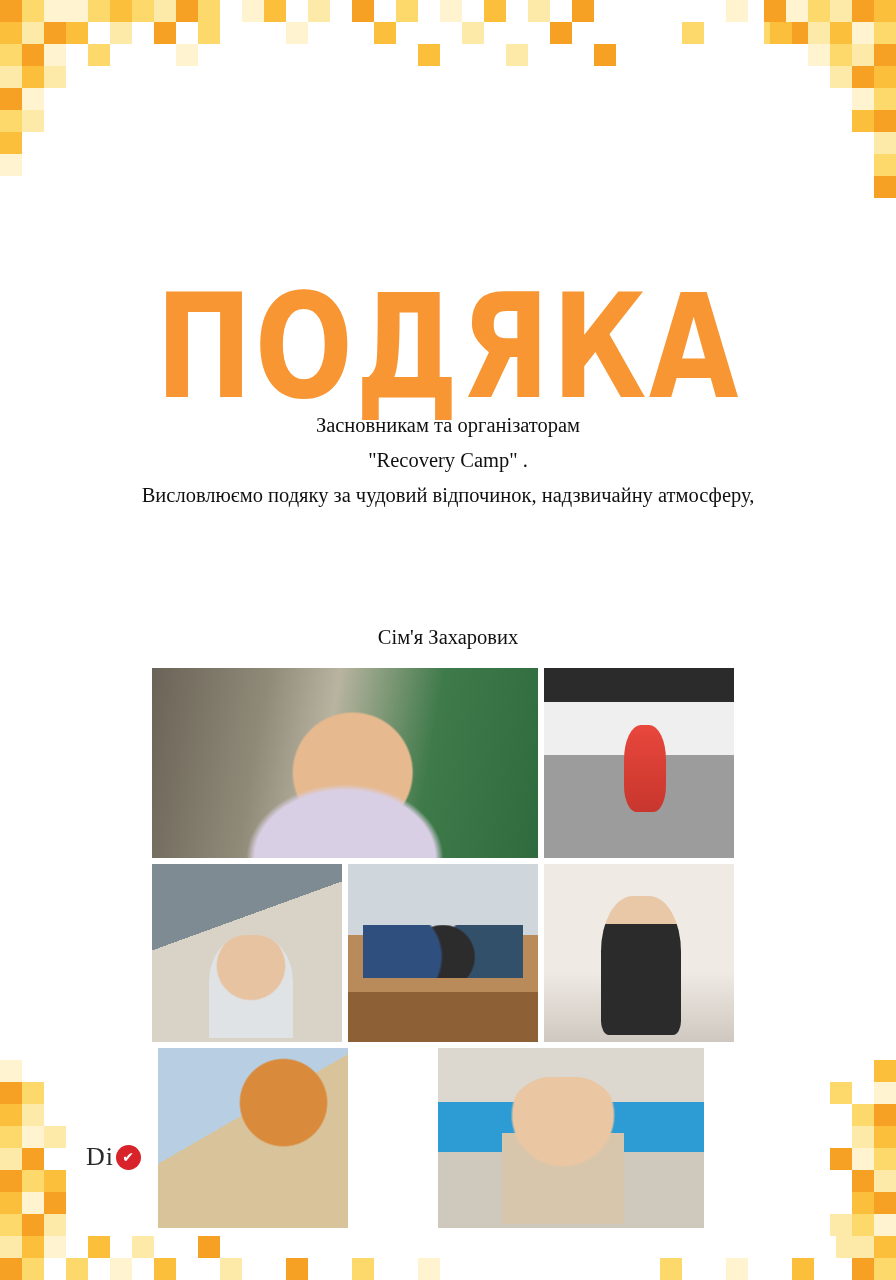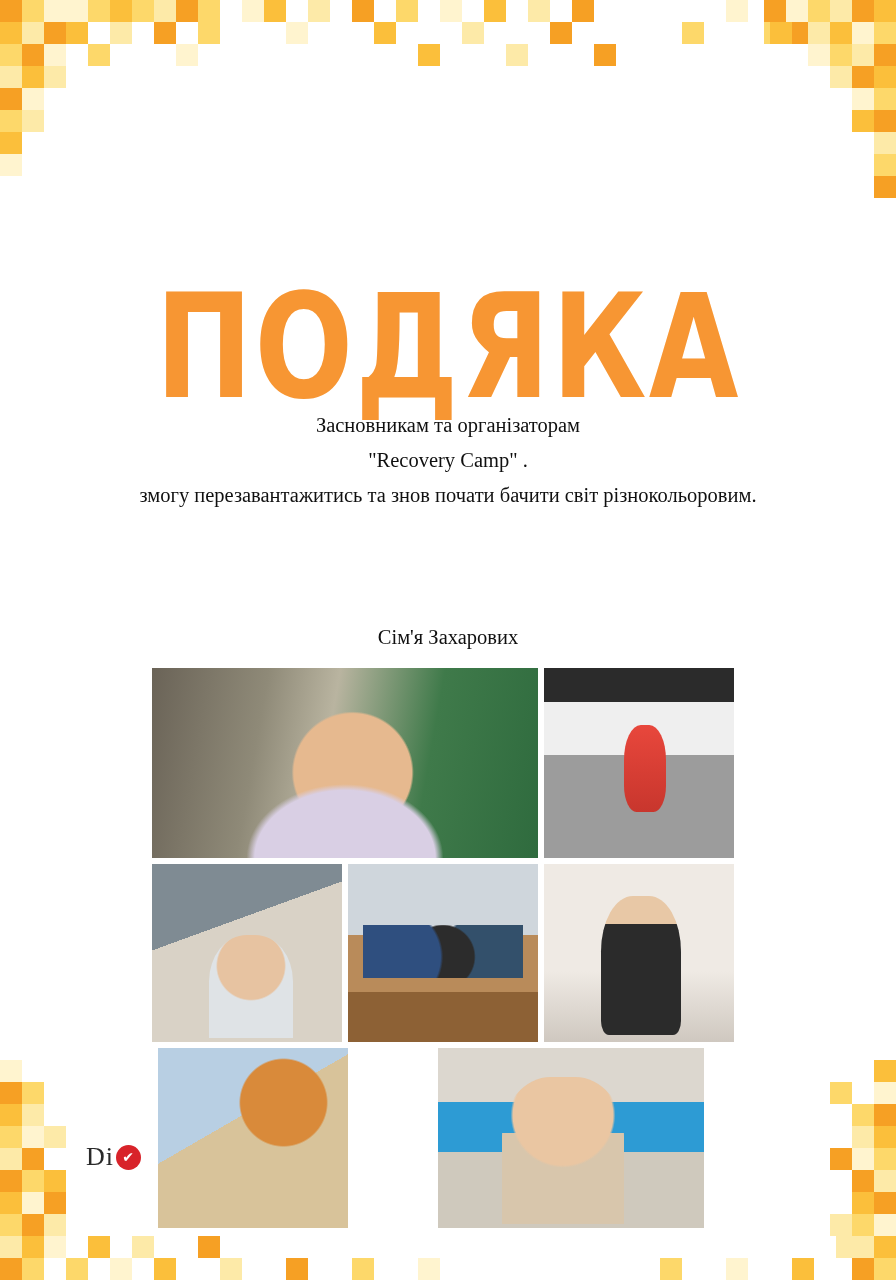--- a/index.html
+++ b/index.html
@@ -384,21 +384,21 @@
     <div class="sq" style="width: 22px; height: 22px; background: rgb(253, 234, 168); left: 836px; top: 1236px;"></div>
   </div>
 
 <div class="page">
 
   <h1 class="title">ПОДЯКА</h1>
 
   <div class="body-text">
     <p>Засновникам та організаторам</p>
     <p>"Recovery Camp" .</p>
-    <p>змогу перезавантажитись та знов почати бачити світ різнокольоровим.</p>
+    <p>Висловлюємо подяку за чудовий відпочинок, надзвичайну атмосферу,</p>
   </div>
 
   <div class="signature">Сім'я Захарових</div>
 
   <div class="collage">
     <div class="row">
       <div class="photo p1">
           <div class="inner"></div>
         </div>
       <div class="photo p2">

